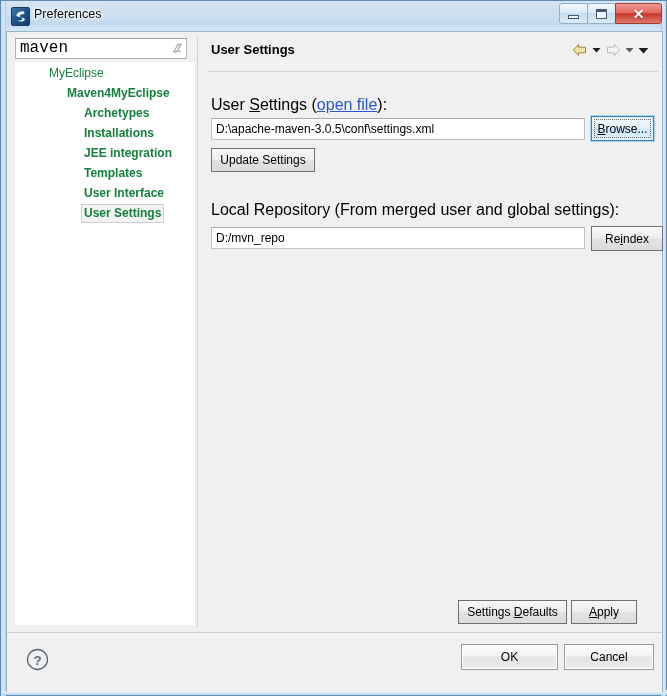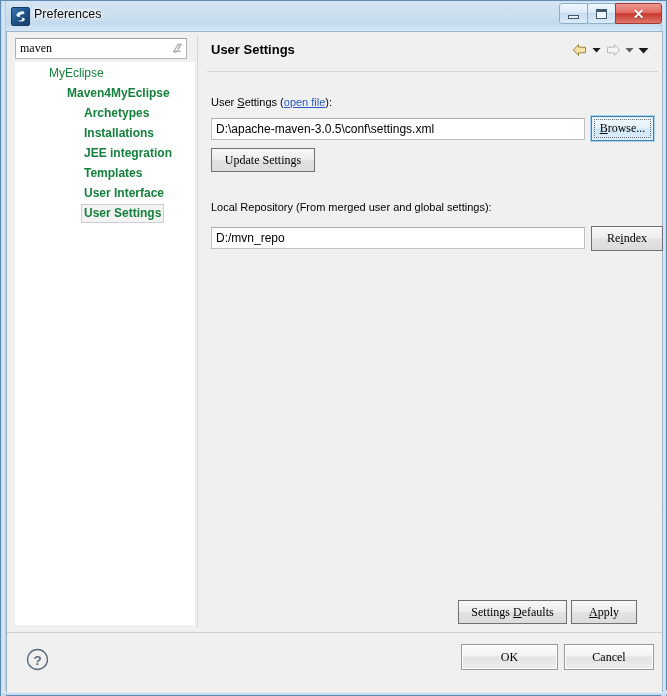--- a/index.html
+++ b/index.html
@@ -152,22 +152,22 @@
     background: #ffffff;
     border: 1px solid #b4b4b4;
     border-top-color: #9c9c9c;
     display: flex;
     align-items: center;
   }
   .filter-input {
     border: 0;
     outline: 0;
     background: transparent;
-    font-family: Liberation Serif, serif;
-    font-size: 12px;
+    font-family: Liberation Mono, monospace;
+    font-size: 16px;
     color: #000;
     padding: 0 2px 0 4px;
     width: 146px;
     height: 17px;
     line-height: 17px;
   }
   .filter-clear {
     width: 18px; height: 17px;
     display: flex; align-items: center; justify-content: center;
     cursor: default;
@@ -245,21 +245,21 @@
     gap: 1px;
   }
   .navbtn {
     width: 18px; height: 18px;
     display: flex; align-items: center; justify-content: center;
   }
   .navbtn.arrowdd { width: 13px; }
 
   .field-label {
     position: absolute;
-    font-size: 11px;
+    font-size: 16px;
     color: #000;
     white-space: nowrap;
     text-align: right;
   }
   .u { text-decoration: underline; }
   .link {
     color: #2a58c8;
     text-decoration: underline;
   }
 
@@ -276,21 +276,21 @@
     padding: 0 4px;
     line-height: 20px;
     outline: none;
   }
 
   .btn {
     position: absolute;
     box-sizing: border-box;
     border: 1px solid #707070;
     background: linear-gradient(to bottom, #f7f7f7 0%, #ededed 48%, #e2e2e2 52%, #dcdcdc 100%);
-    font-family: Liberation Serif, serif;
+    font-family: Liberation Sans, sans-serif;
     font-size: 12px;
     color: #000;
     display: flex;
     align-items: center;
     justify-content: center;
     white-space: nowrap;
     padding: 0 6px;
     cursor: default;
   }
   .btn.focused {

